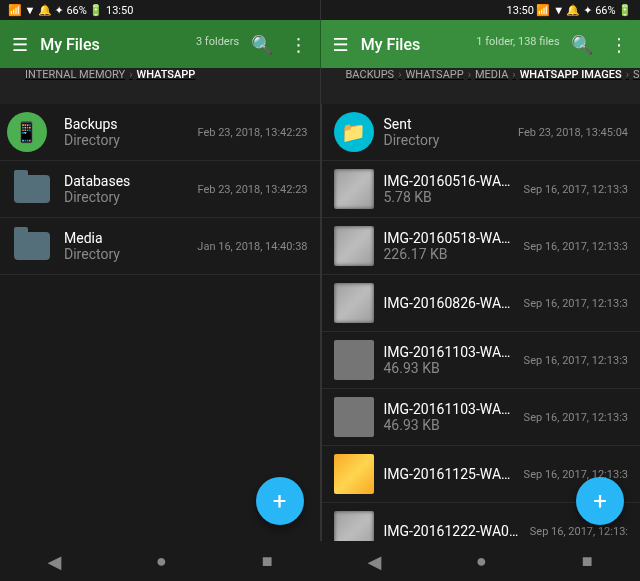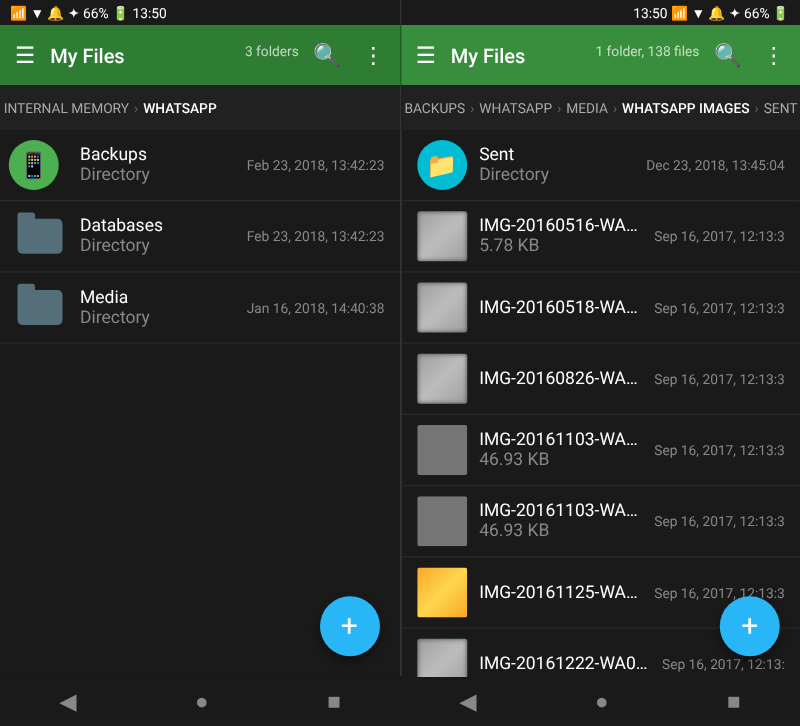--- a/index.html
+++ b/index.html
@@ -79,23 +79,24 @@
 
     
     .breadcrumb-bars {
       display: flex;
       height: 36px;
     }
     .breadcrumb-bar {
       flex: 1;
       background: #212121;
       display: flex;
-      align-items: center;
+      align-items: flex-start;
       overflow: hidden;
-      padding: 0 0;
+      padding: 0 22px;
+      text-decoration: underline;
     }
     .breadcrumb-divider-bar {
       width: 1px;
       background: #333;
     }
     .breadcrumb-item {
       color: #aaa;
       font-size: 11px;
       white-space: nowrap;
       padding: 0 3px;
@@ -380,40 +381,41 @@
   <div class="right-panel">
 
     <div class="file-item">
       <div class="sent-folder-icon">
         <span style="font-size:20px;color:#fff;">📁</span>
       </div>
       <div class="file-info">
         <div class="file-name">Sent</div>
         <div class="file-meta">Directory</div>
       </div>
-      <div class="file-date">Dec 23, 2018, 13:45:04</div>
+      <div class="file-date">Feb 23, 2018, 13:45:04</div>
     </div>
 
     <div class="file-item">
       <div class="img-thumbnail">
         <div class="img-thumbnail-inner img-thumbnail-blur"></div>
       </div>
       <div class="file-info">
         <div class="file-name">IMG-20160516-WA0000.jpg</div>
         <div class="file-meta">5.78 KB</div>
       </div>
       <div class="file-date">Sep 16, 2017, 12:13:3</div>
     </div>
 
     <div class="file-item">
       <div class="img-thumbnail">
         <div class="img-thumbnail-inner img-thumbnail-blur"></div>
       </div>
       <div class="file-info">
         <div class="file-name">IMG-20160518-WA0000.jpg</div>
+        <div class="file-meta">226.17 KB</div>
       </div>
       <div class="file-date">Sep 16, 2017, 12:13:3</div>
     </div>
 
     <div class="file-item">
       <div class="img-thumbnail">
         <div class="img-thumbnail-inner img-thumbnail-blur"></div>
       </div>
       <div class="file-info">
         <div class="file-name">IMG-20160826-WA0000.jpg</div>

